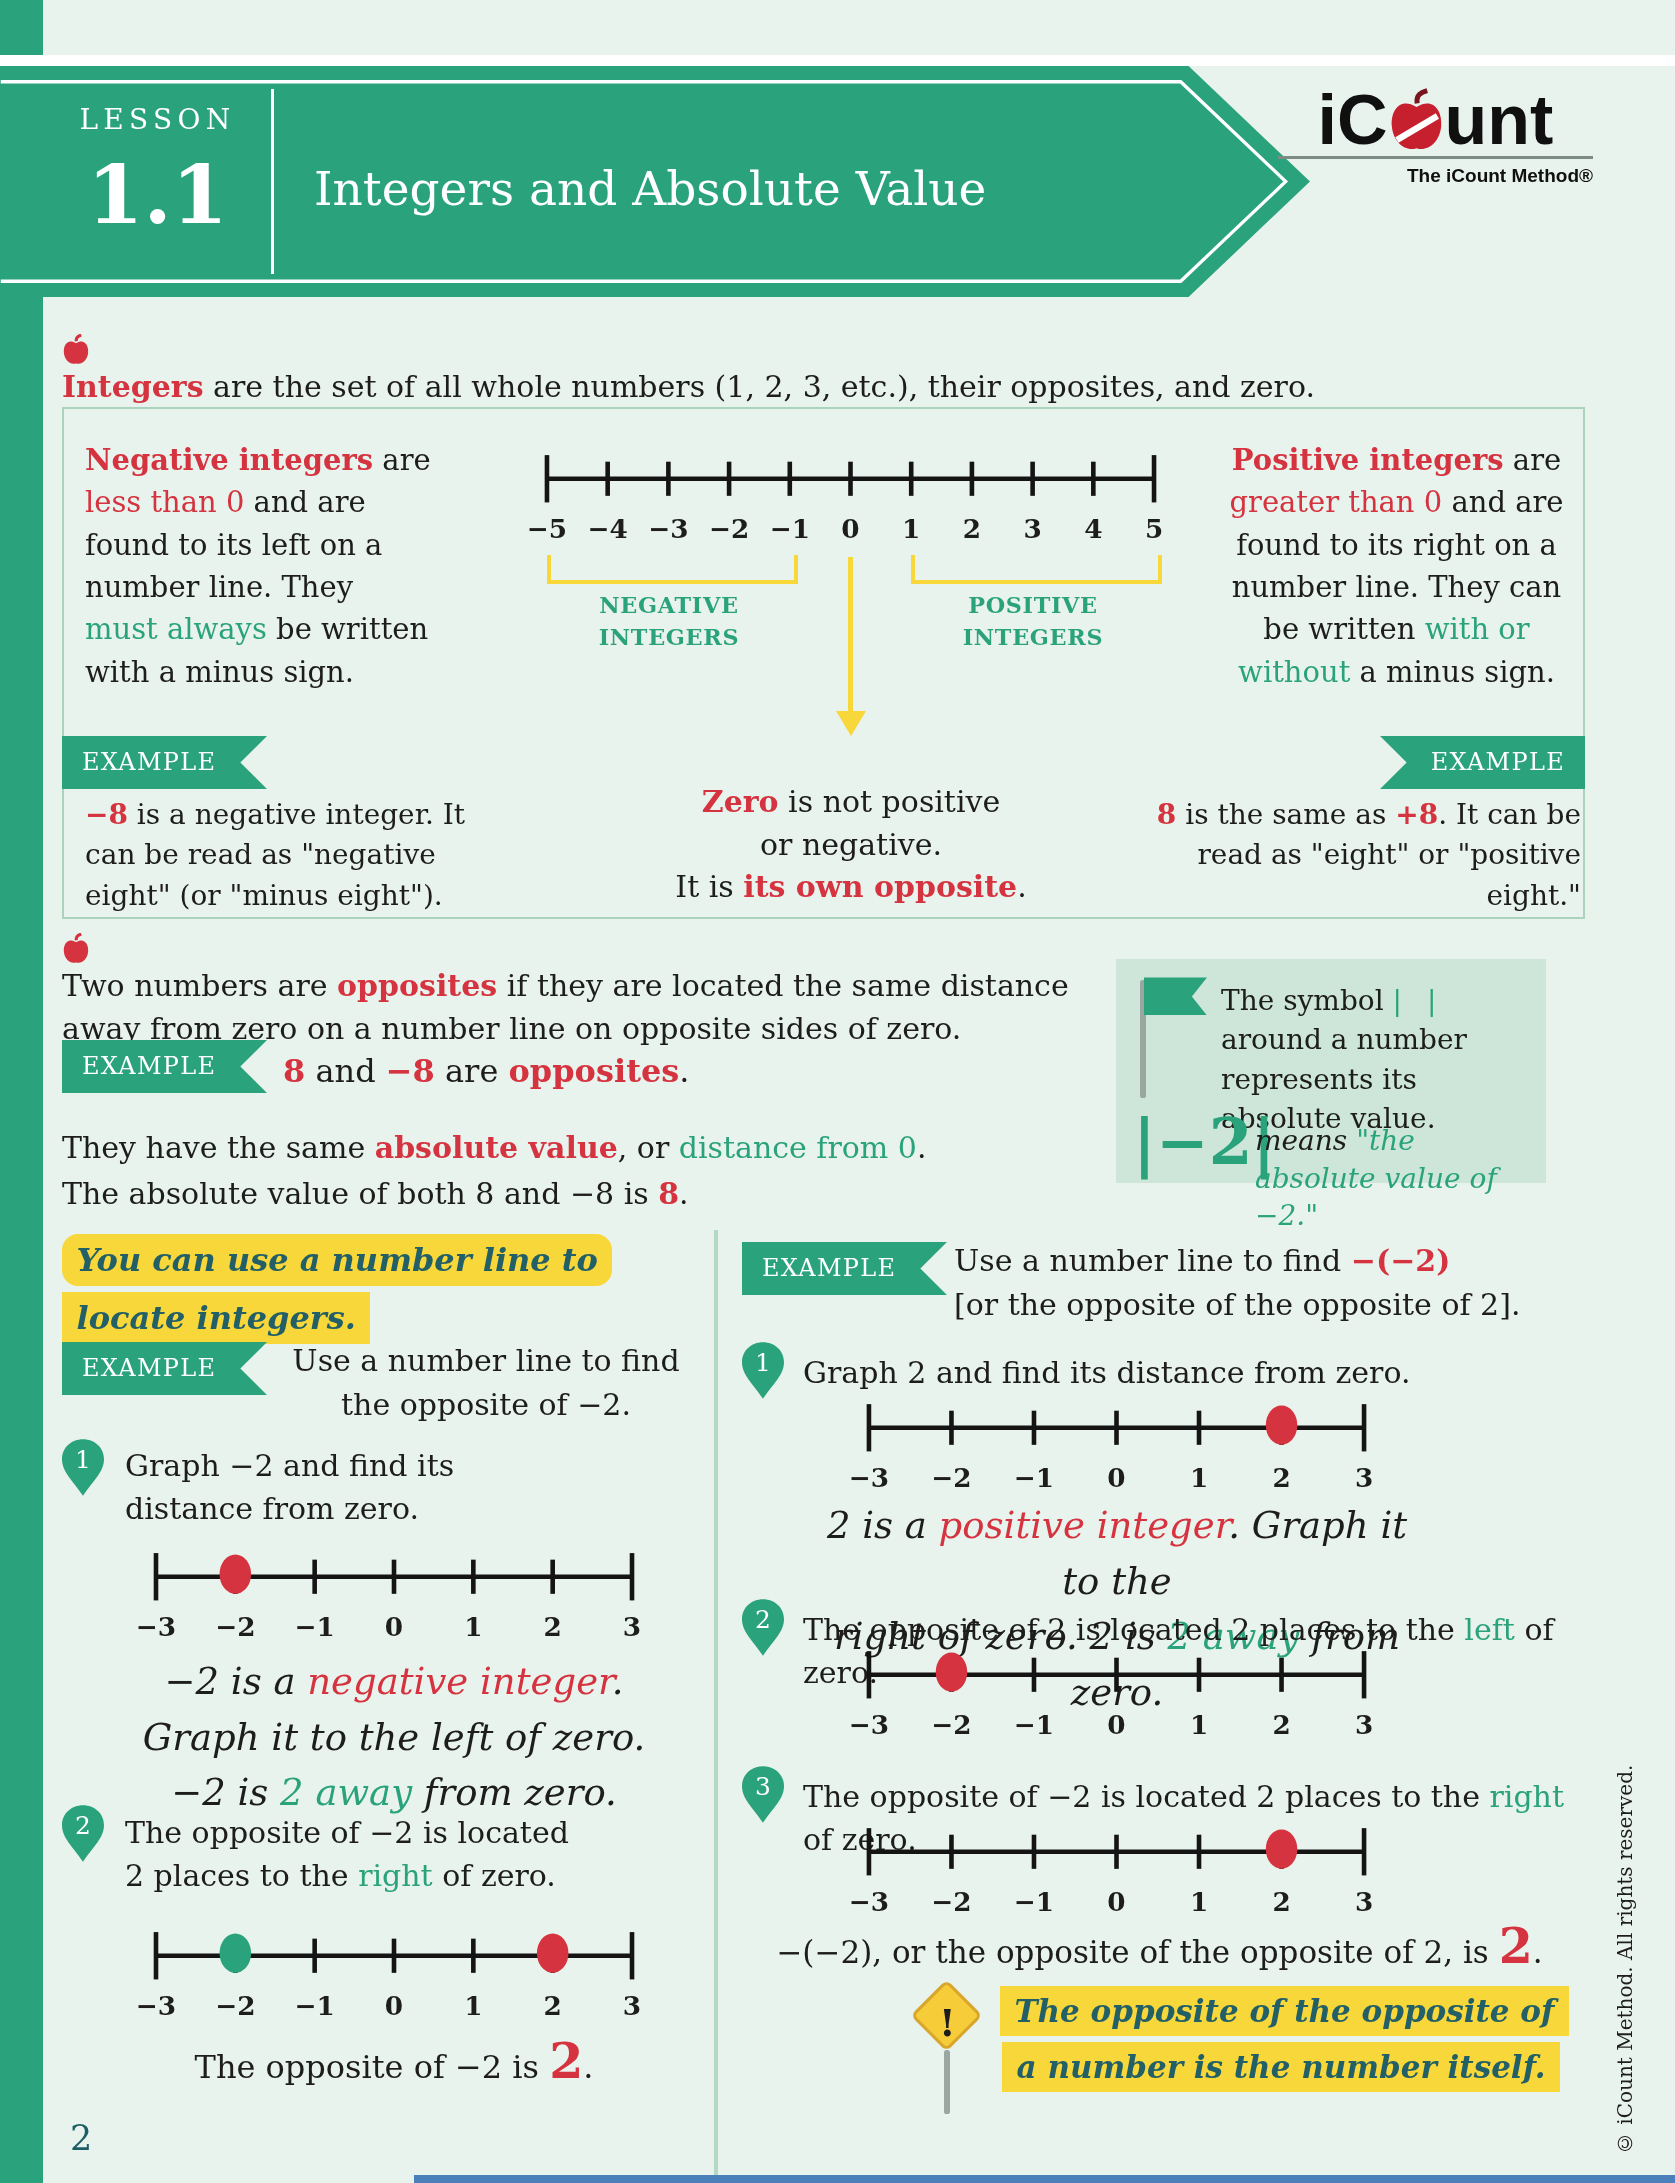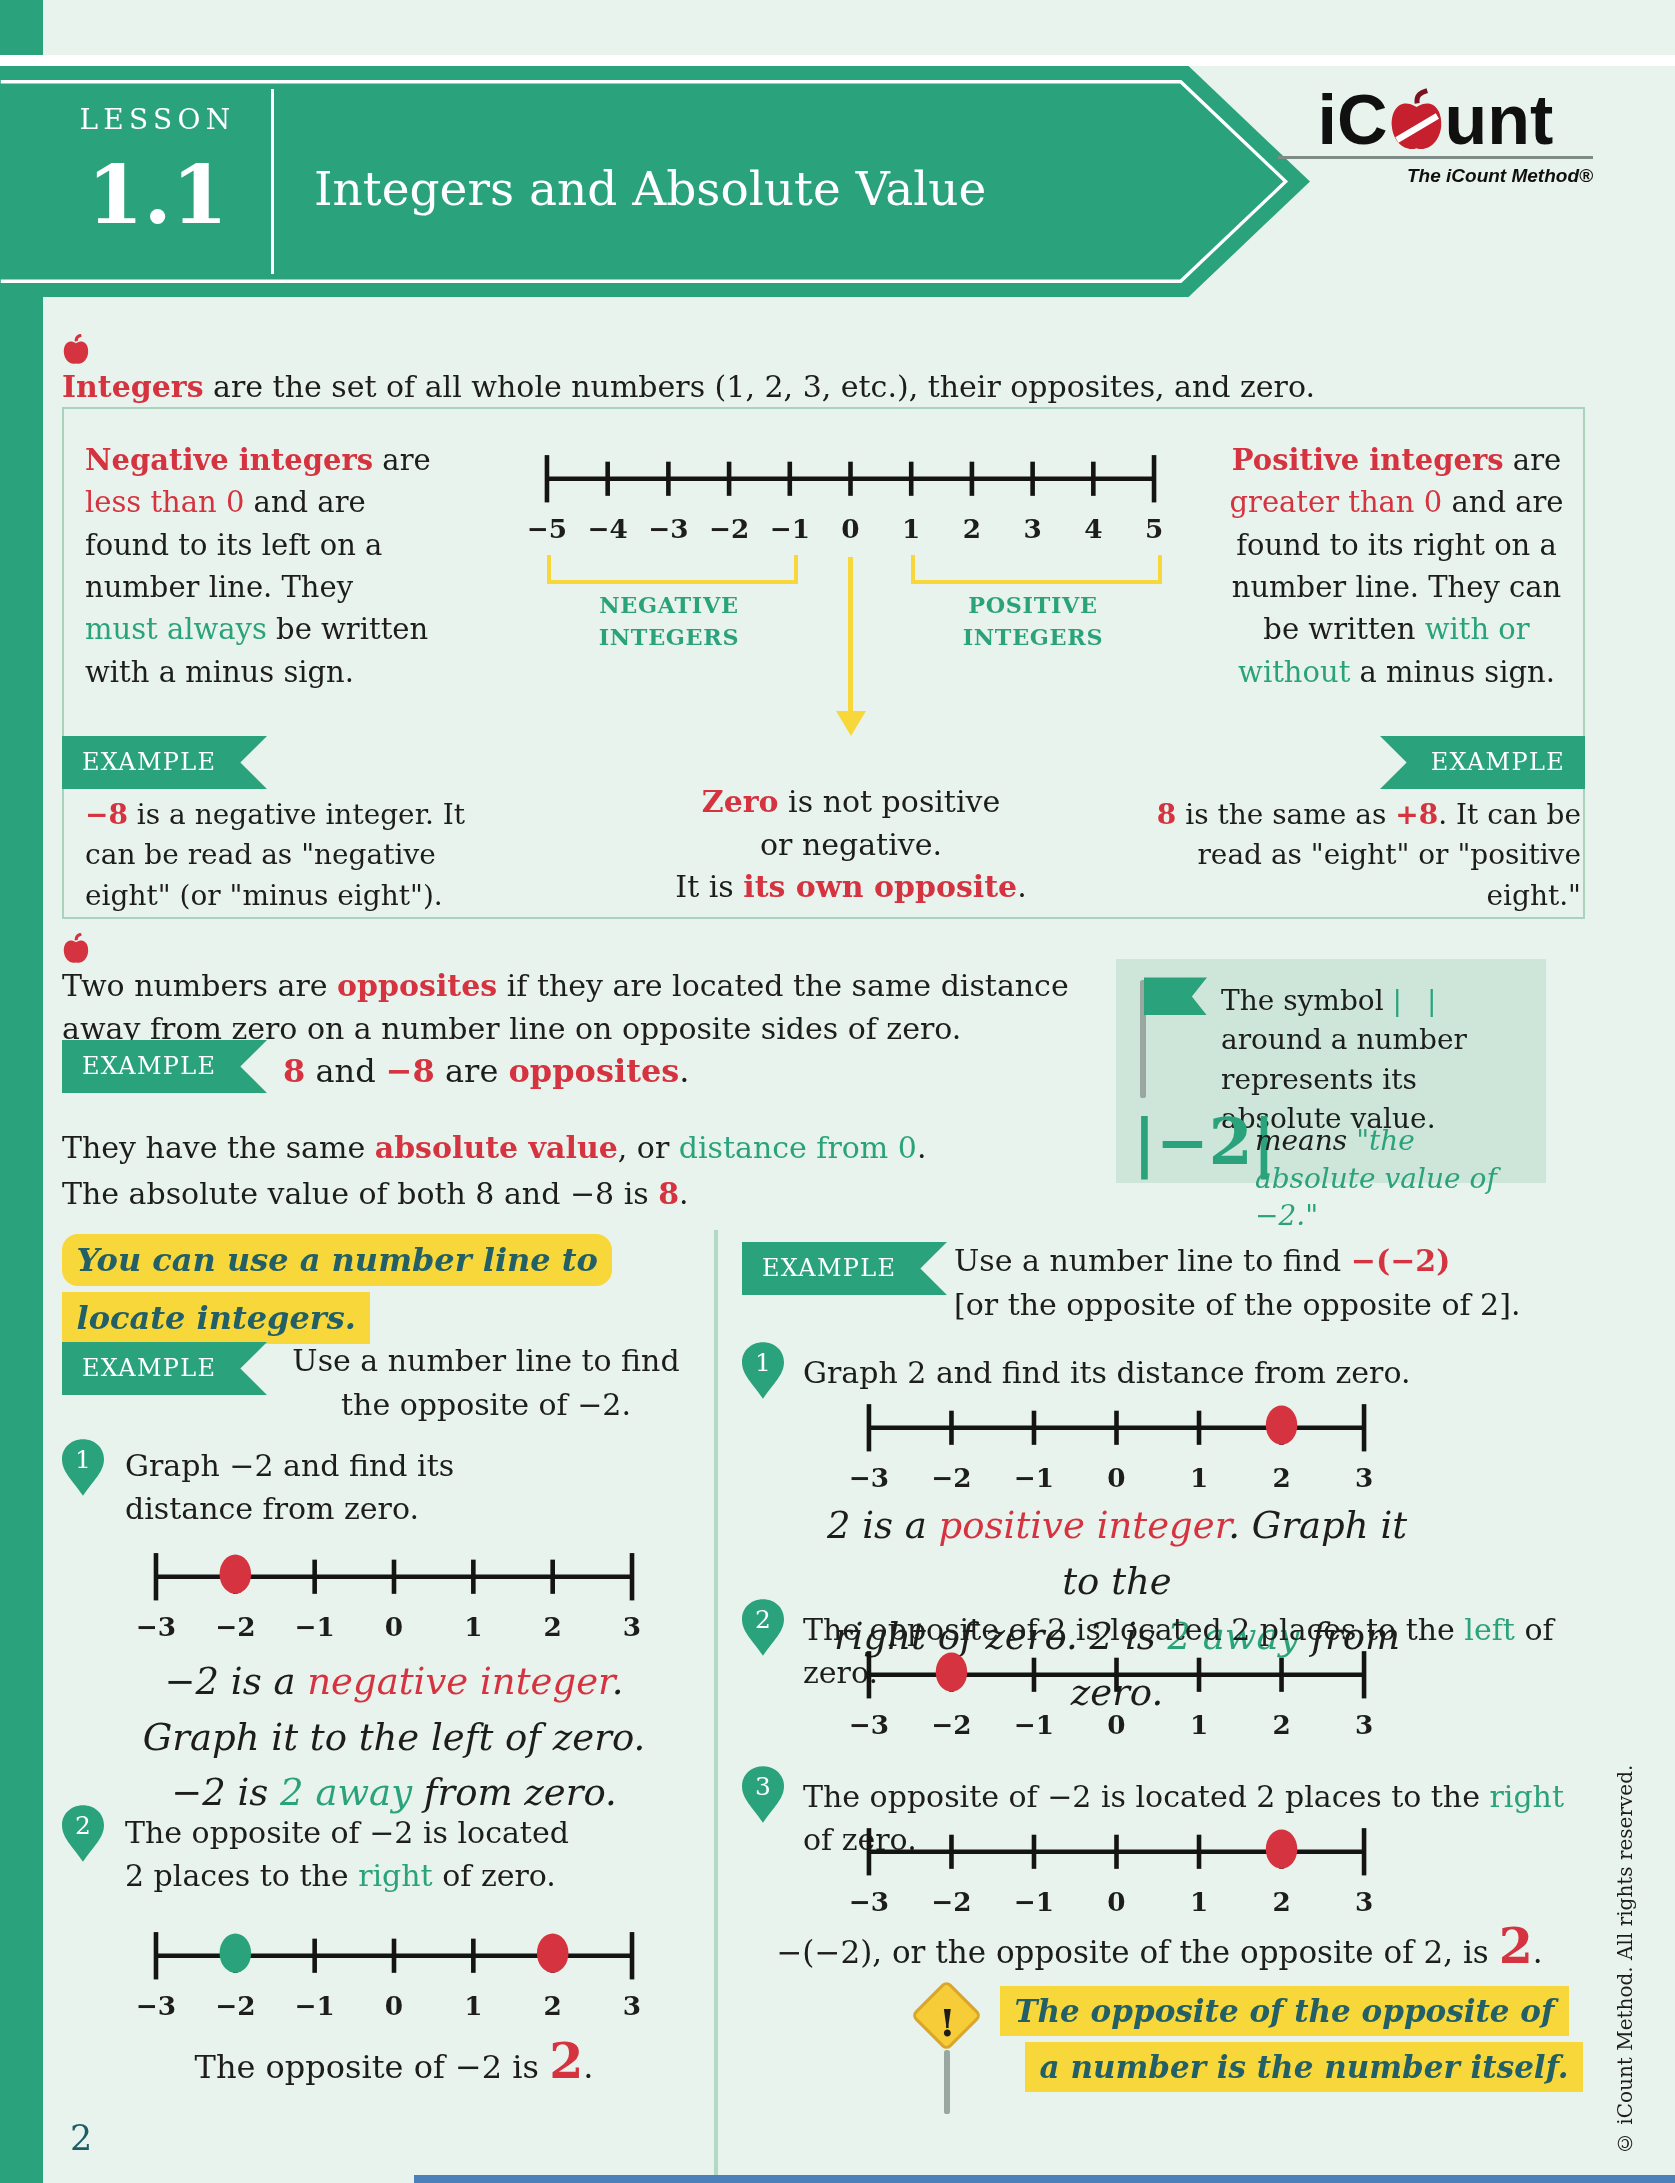--- a/index.html
+++ b/index.html
@@ -26,21 +26,21 @@
   .lesson-label{left:49px;top:100px;width:217px;text-align:center;color:#fff;font-size:28px;letter-spacing:5.3px;}
   .lesson-num{left:49px;top:129px;width:217px;text-align:center;color:#fff;font-size:81px;font-weight:bold;line-height:1.05;margin-top:23px;}
   .banner-vline{left:271px;top:89px;width:2.6px;height:185px;background:#fff;}
   .page-title{left:314px;top:156px;color:#fff;font-size:47px;white-space:nowrap;}
 
   
   .logo{left:1278px;top:87px;width:315px;}
   .logo-row{display:flex;align-items:flex-end;justify-content:center;line-height:.95;
     font-family:"Liberation Sans",sans-serif;font-weight:bold;font-size:70px;color:#101010;}
   .logo-rule{height:3.3px;background:#7d8c86;margin-top:2.6px;}
-  .logo-tag{font-family:"Liberation Sans",sans-serif;font-style:italic;font-weight:bold;
+  .logo-tag{font-family:"Liberation Sans",sans-serif;font-weight:bold;
     font-size:19px;text-align:right;margin-top:4px;color:#101010;}
 
   
   .intro{left:62px;top:334px;width:1524px;}
   .apple{vertical-align:-5.3px;margin-right:9.2px;}
 
   
   .obox{left:62px;top:407px;width:1523px;height:512px;border:2px solid #a9d3bd;box-sizing:border-box;}
   .negcol{left:85px;top:439px;width:348px;font-size:29px;line-height:1.46;}
   .poscol{left:1212px;top:439px;width:369px;font-size:29px;line-height:1.46;text-align:center;}
@@ -409,21 +409,21 @@
   </div>
 
   <div class="abs warnsign">
     <div class="pole"></div>
     <div class="diamond"></div>
     <div class="excl">!</div>
   </div>
   <div class="abs" style="left:1000px;top:1986px;">
     <span class="hl" style="font-size:31px;">The opposite of the opposite of</span>
   </div>
-  <div class="abs" style="left:1025px;top:2042px;">
+  <div class="abs" style="left:1002px;top:2042px;">
     <span class="hl" style="font-size:31px;">a number is the number itself.</span>
   </div>
 
   <div class="abs pagenum">2</div>
   <div class="abs copyright">© iCount Method. All rights reserved.</div>
   <div class="abs bluebar"></div>
 
 </div>
 
 

